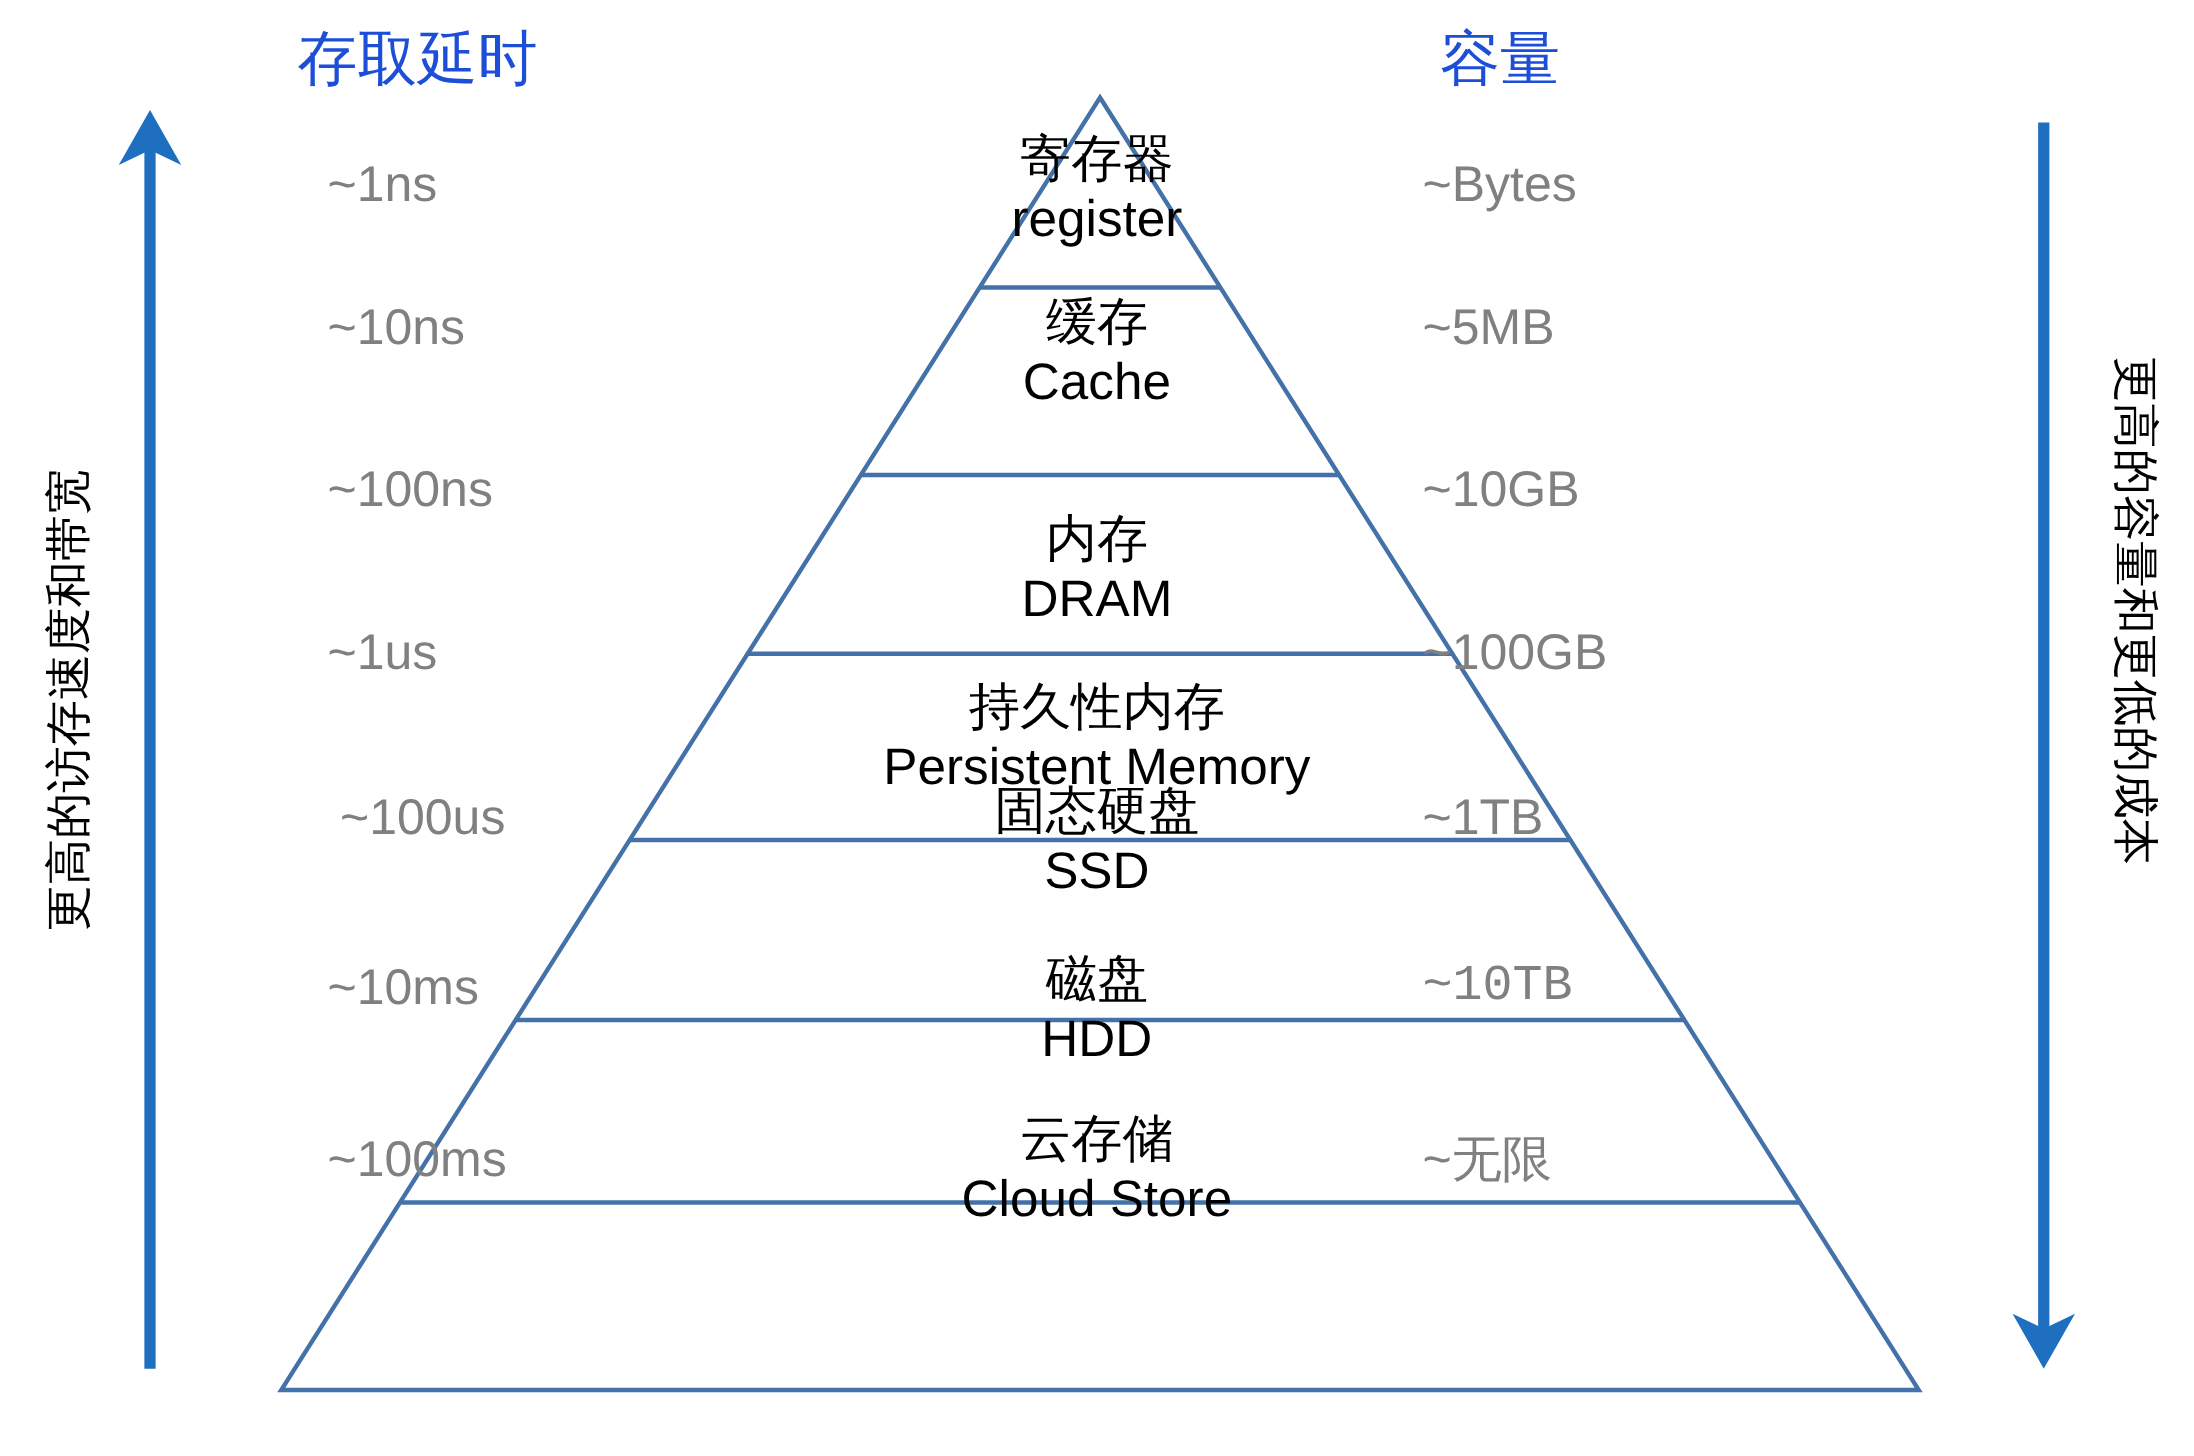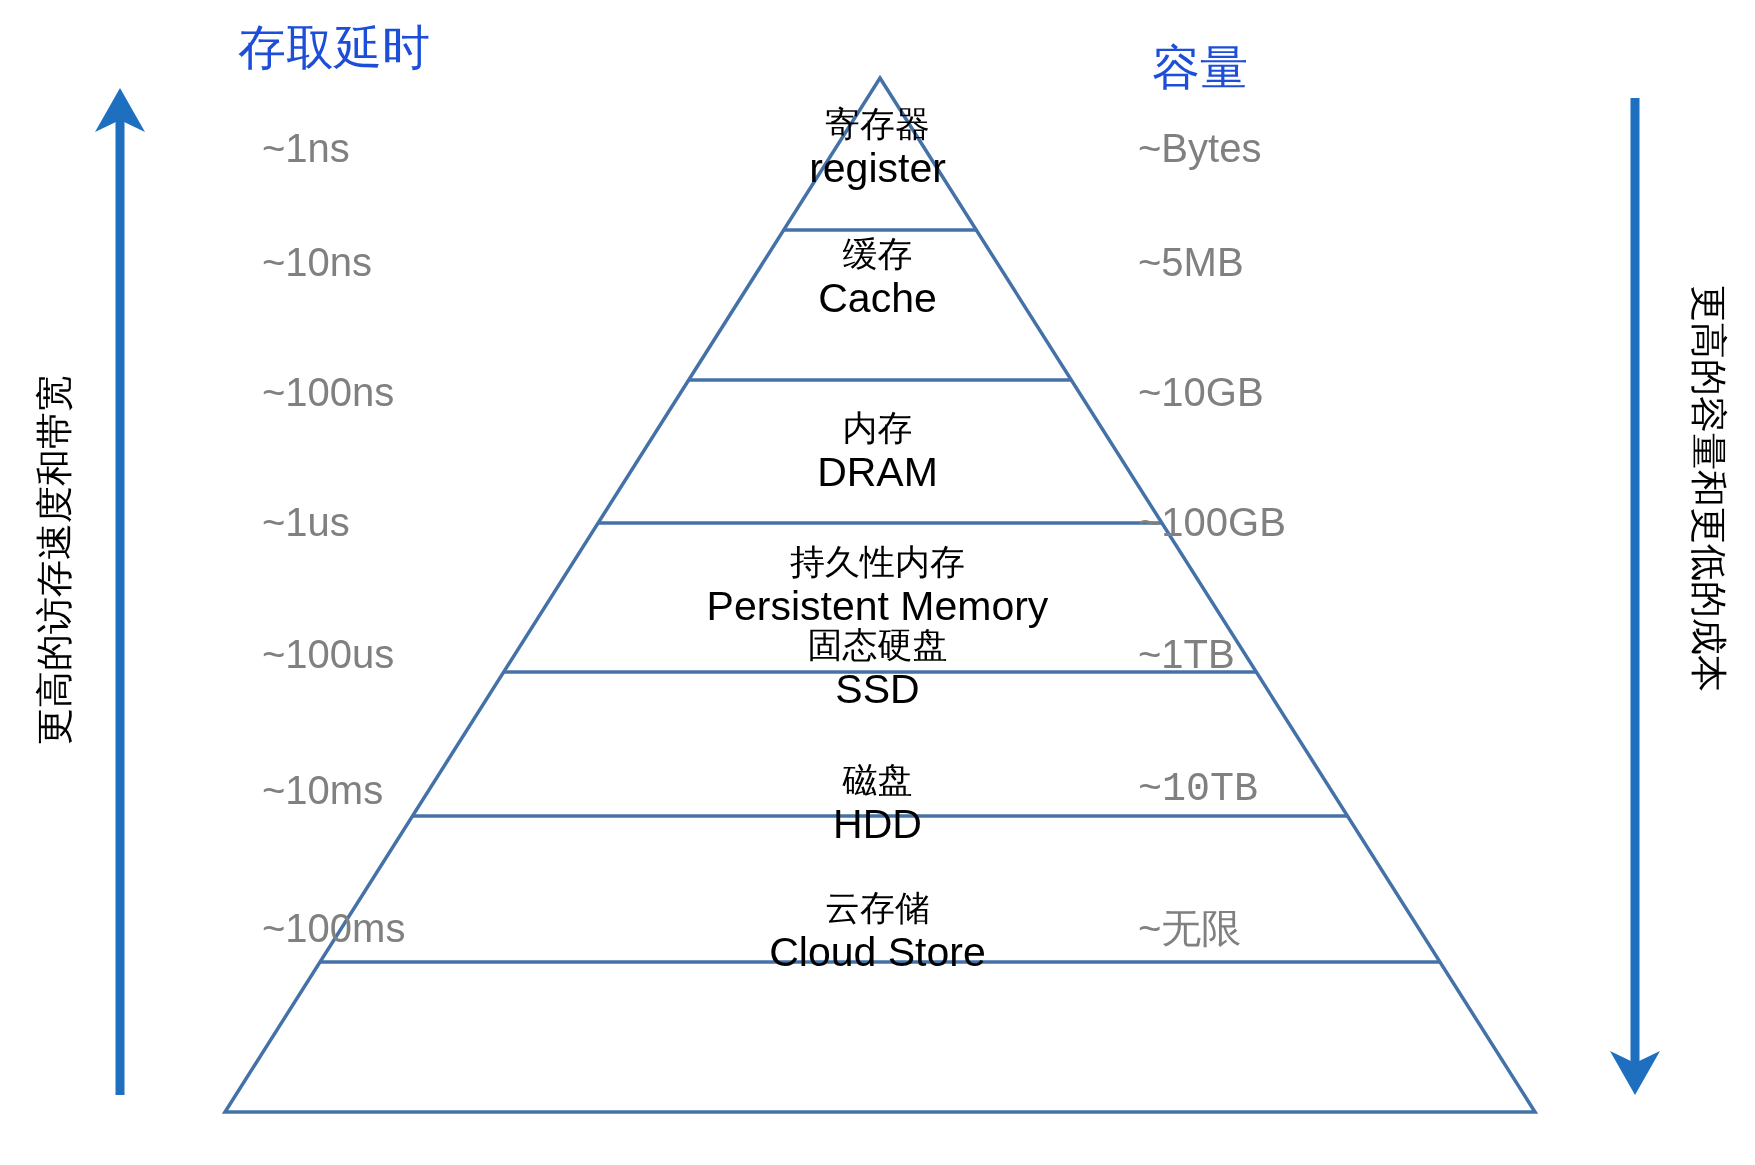--- a/index.html
+++ b/index.html
@@ -25,21 +25,21 @@
     height: 1165px;
   }
   .col-header {
     position: absolute;
     color: #1d4ed8;
     font-size: 48px;
     line-height: 1;
     white-space: nowrap;
   }
   #latency-header { left: 238px; top: 24px; }
-  #capacity-header { left: 1152px; top: 24px; margin-top: 20px; }
+  #capacity-header { left: 1152px; top: 24px; }
 
   .side-value {
     position: absolute;
     color: #808080;
     font-size: 40px;
     line-height: 1;
     white-space: nowrap;
   }
   .latency-value { text-align: left; }
   .capacity-value { text-align: left; }
@@ -48,21 +48,21 @@
     position: absolute;
     left: 0;
     width: 1755px;
     text-align: center;
     color: #000000;
     line-height: 1.16;
     pointer-events: none;
   }
   .tier-label .cn {
     display: block;
-    font-size: 35px;
+    font-size: 41px;
   }
   .tier-label .en {
     display: block;
     font-size: 41px;
   }
 
   .axis-caption {
     position: absolute;
     color: #000000;
     font-size: 37px;
@@ -108,21 +108,21 @@
     </g>
   </svg>
 
   <div class="col-header" id="latency-header">存取延时</div>
   <div class="col-header" id="capacity-header">容量</div>
 
   <div class="side-value latency-value" style="left:262px; top:128px;">~1ns</div>
   <div class="side-value latency-value" style="left:262px; top:242px;">~10ns</div>
   <div class="side-value latency-value" style="left:262px; top:372px;">~100ns</div>
   <div class="side-value latency-value" style="left:262px; top:502px;">~1us</div>
-  <div class="side-value latency-value" style="left:262px; top:634px;">~100us</div>
+  <div class="side-value latency-value" style="left:272px; top:634px;">~100us</div>
   <div class="side-value latency-value" style="left:262px; top:770px;">~10ms</div>
   <div class="side-value latency-value" style="left:262px; top:908px;">~100ms</div>
 
   <div class="side-value capacity-value" style="left:1138px; top:128px;">~Bytes</div>
   <div class="side-value capacity-value" style="left:1138px; top:242px;">~5MB</div>
   <div class="side-value capacity-value" style="left:1138px; top:372px;">~10GB</div>
   <div class="side-value capacity-value" style="left:1138px; top:502px;">~100GB</div>
   <div class="side-value capacity-value" style="left:1138px; top:634px;">~1TB</div>
   <div class="side-value capacity-value" style="left:1138px; top:770px;font-family:Liberation Mono, monospace;">~10TB</div>
   <div class="side-value capacity-value" style="left:1138px; top:908px;">~无限</div>

